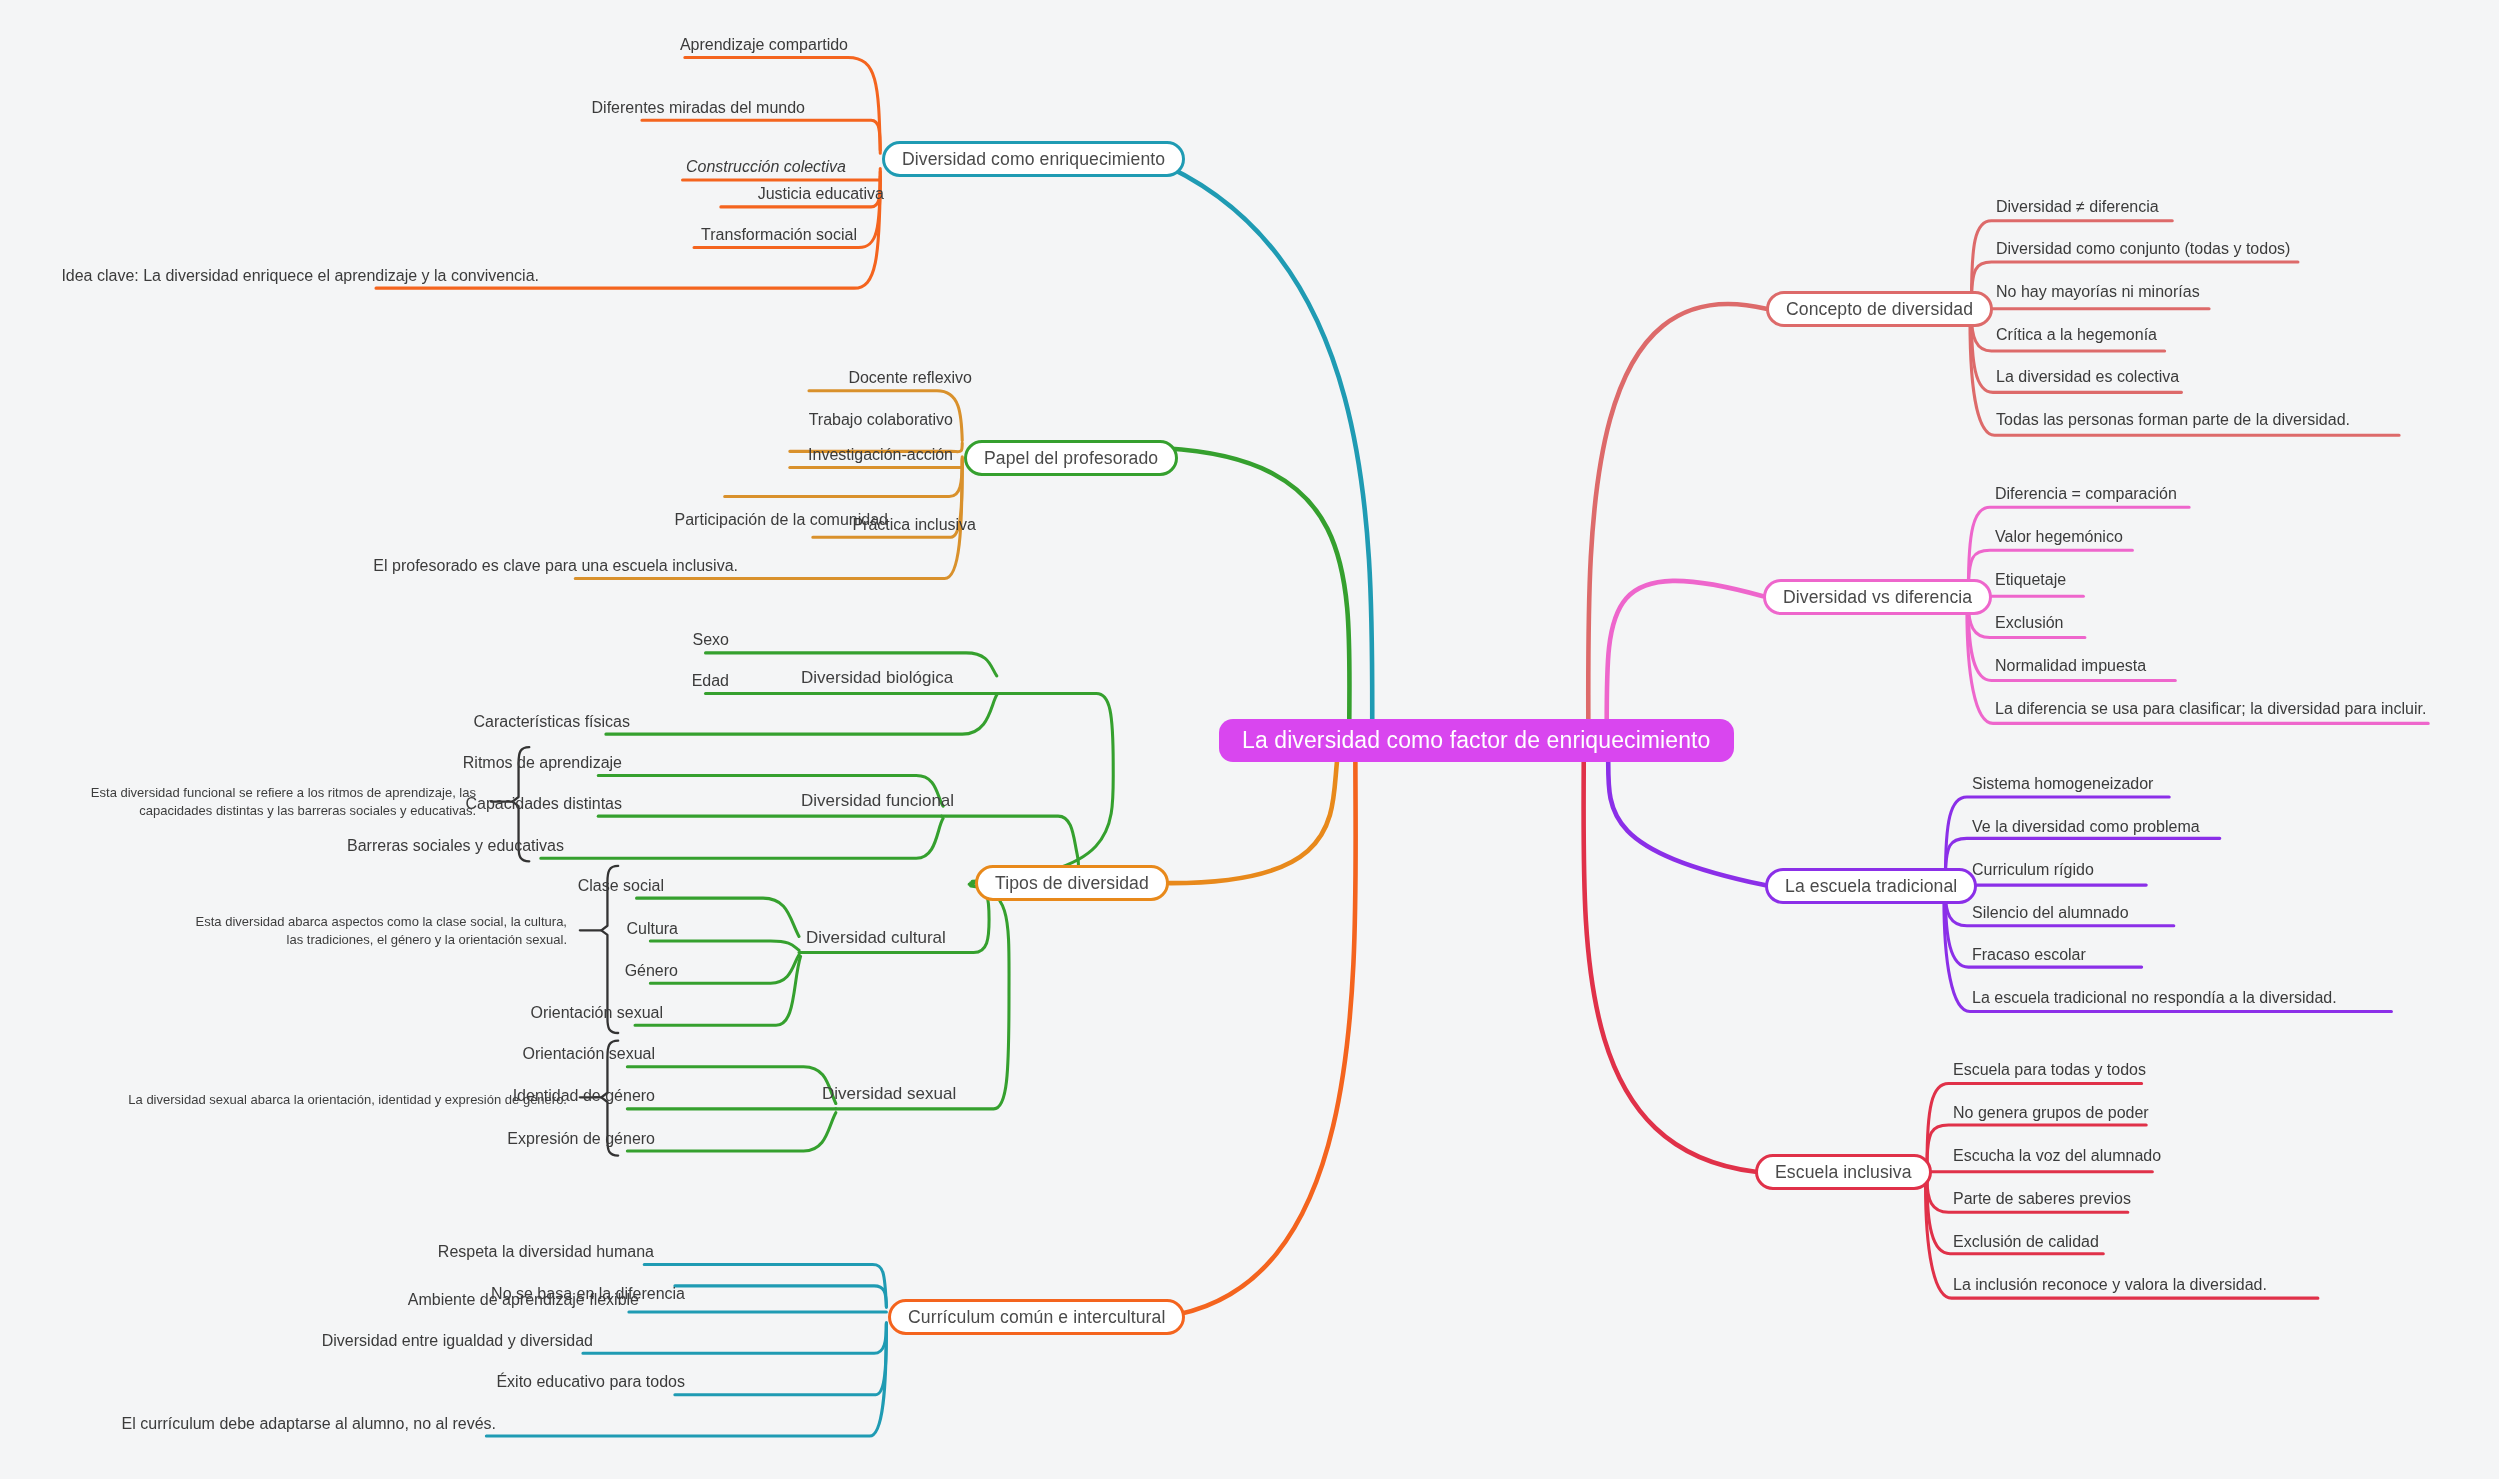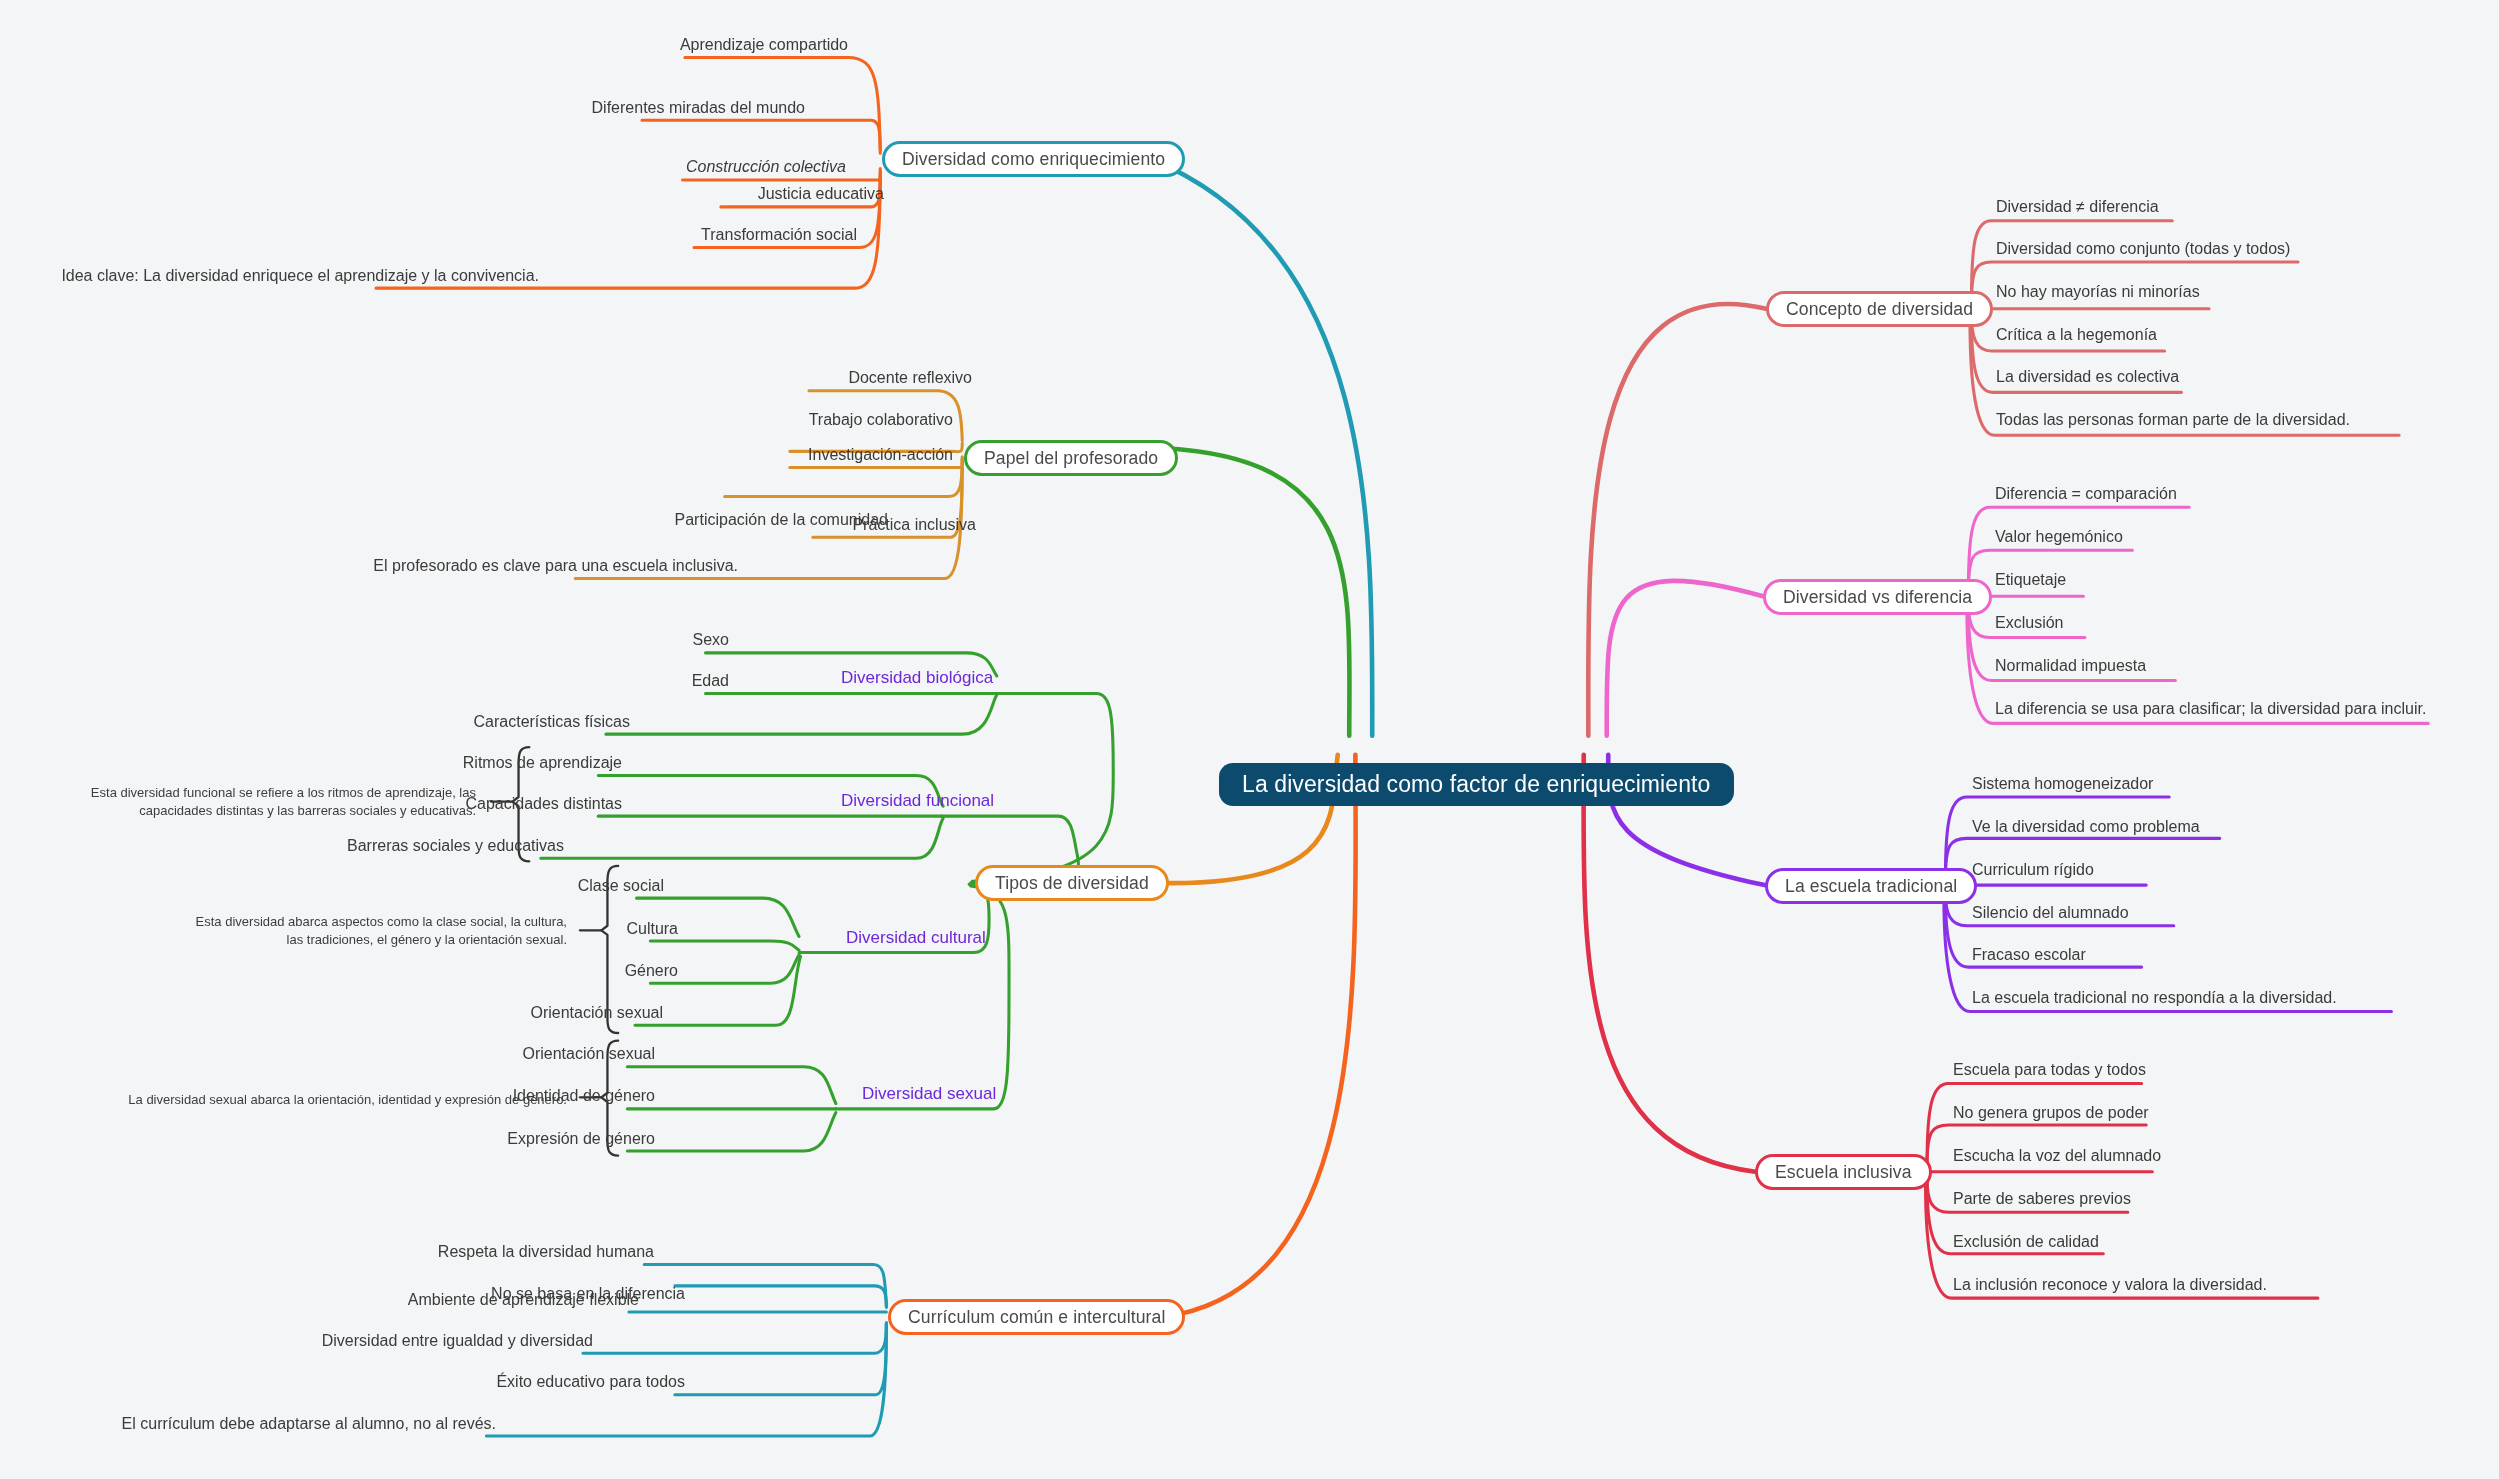--- a/index.html
+++ b/index.html
@@ -18,27 +18,26 @@
     position:absolute;
     box-sizing:border-box;
     background:#ffffff;
     border-radius:766px;
     display:flex;align-items:center;justify-content:center;
     white-space:nowrap;
     color:#4a4a4a;
     letter-spacing:0.1px;
   }
   .root{
-    background:#0c4a6e;
+    background:#d946ef;
     color:#ffffff;
     border:none;
     border-radius:14px;
     font-size:23px;
     padding:0 23px;
-    margin-top:44px;
   }
   .main-node{
     border:3.1px solid #ccc;
     font-size:17.6px;
     padding:0 17px;
     height:36px;
   }
 
   
   .leaf{
@@ -48,24 +47,23 @@
     white-space:nowrap;
     line-height:1;
   }
   .leaf.r{text-align:left;}
   .leaf.l{text-align:right;}
 
   
   .sublabel{
     position:absolute;
     font-size:17px;
-    color:#6d28d9;
+    color:#404040;
     white-space:nowrap;
     line-height:1;
-    margin-left:40px;
   }
 
   
   .note{
     position:absolute;
     font-size:13px;
     color:#3d3d3d;
     text-align:right;
     line-height:1.35;
   }

